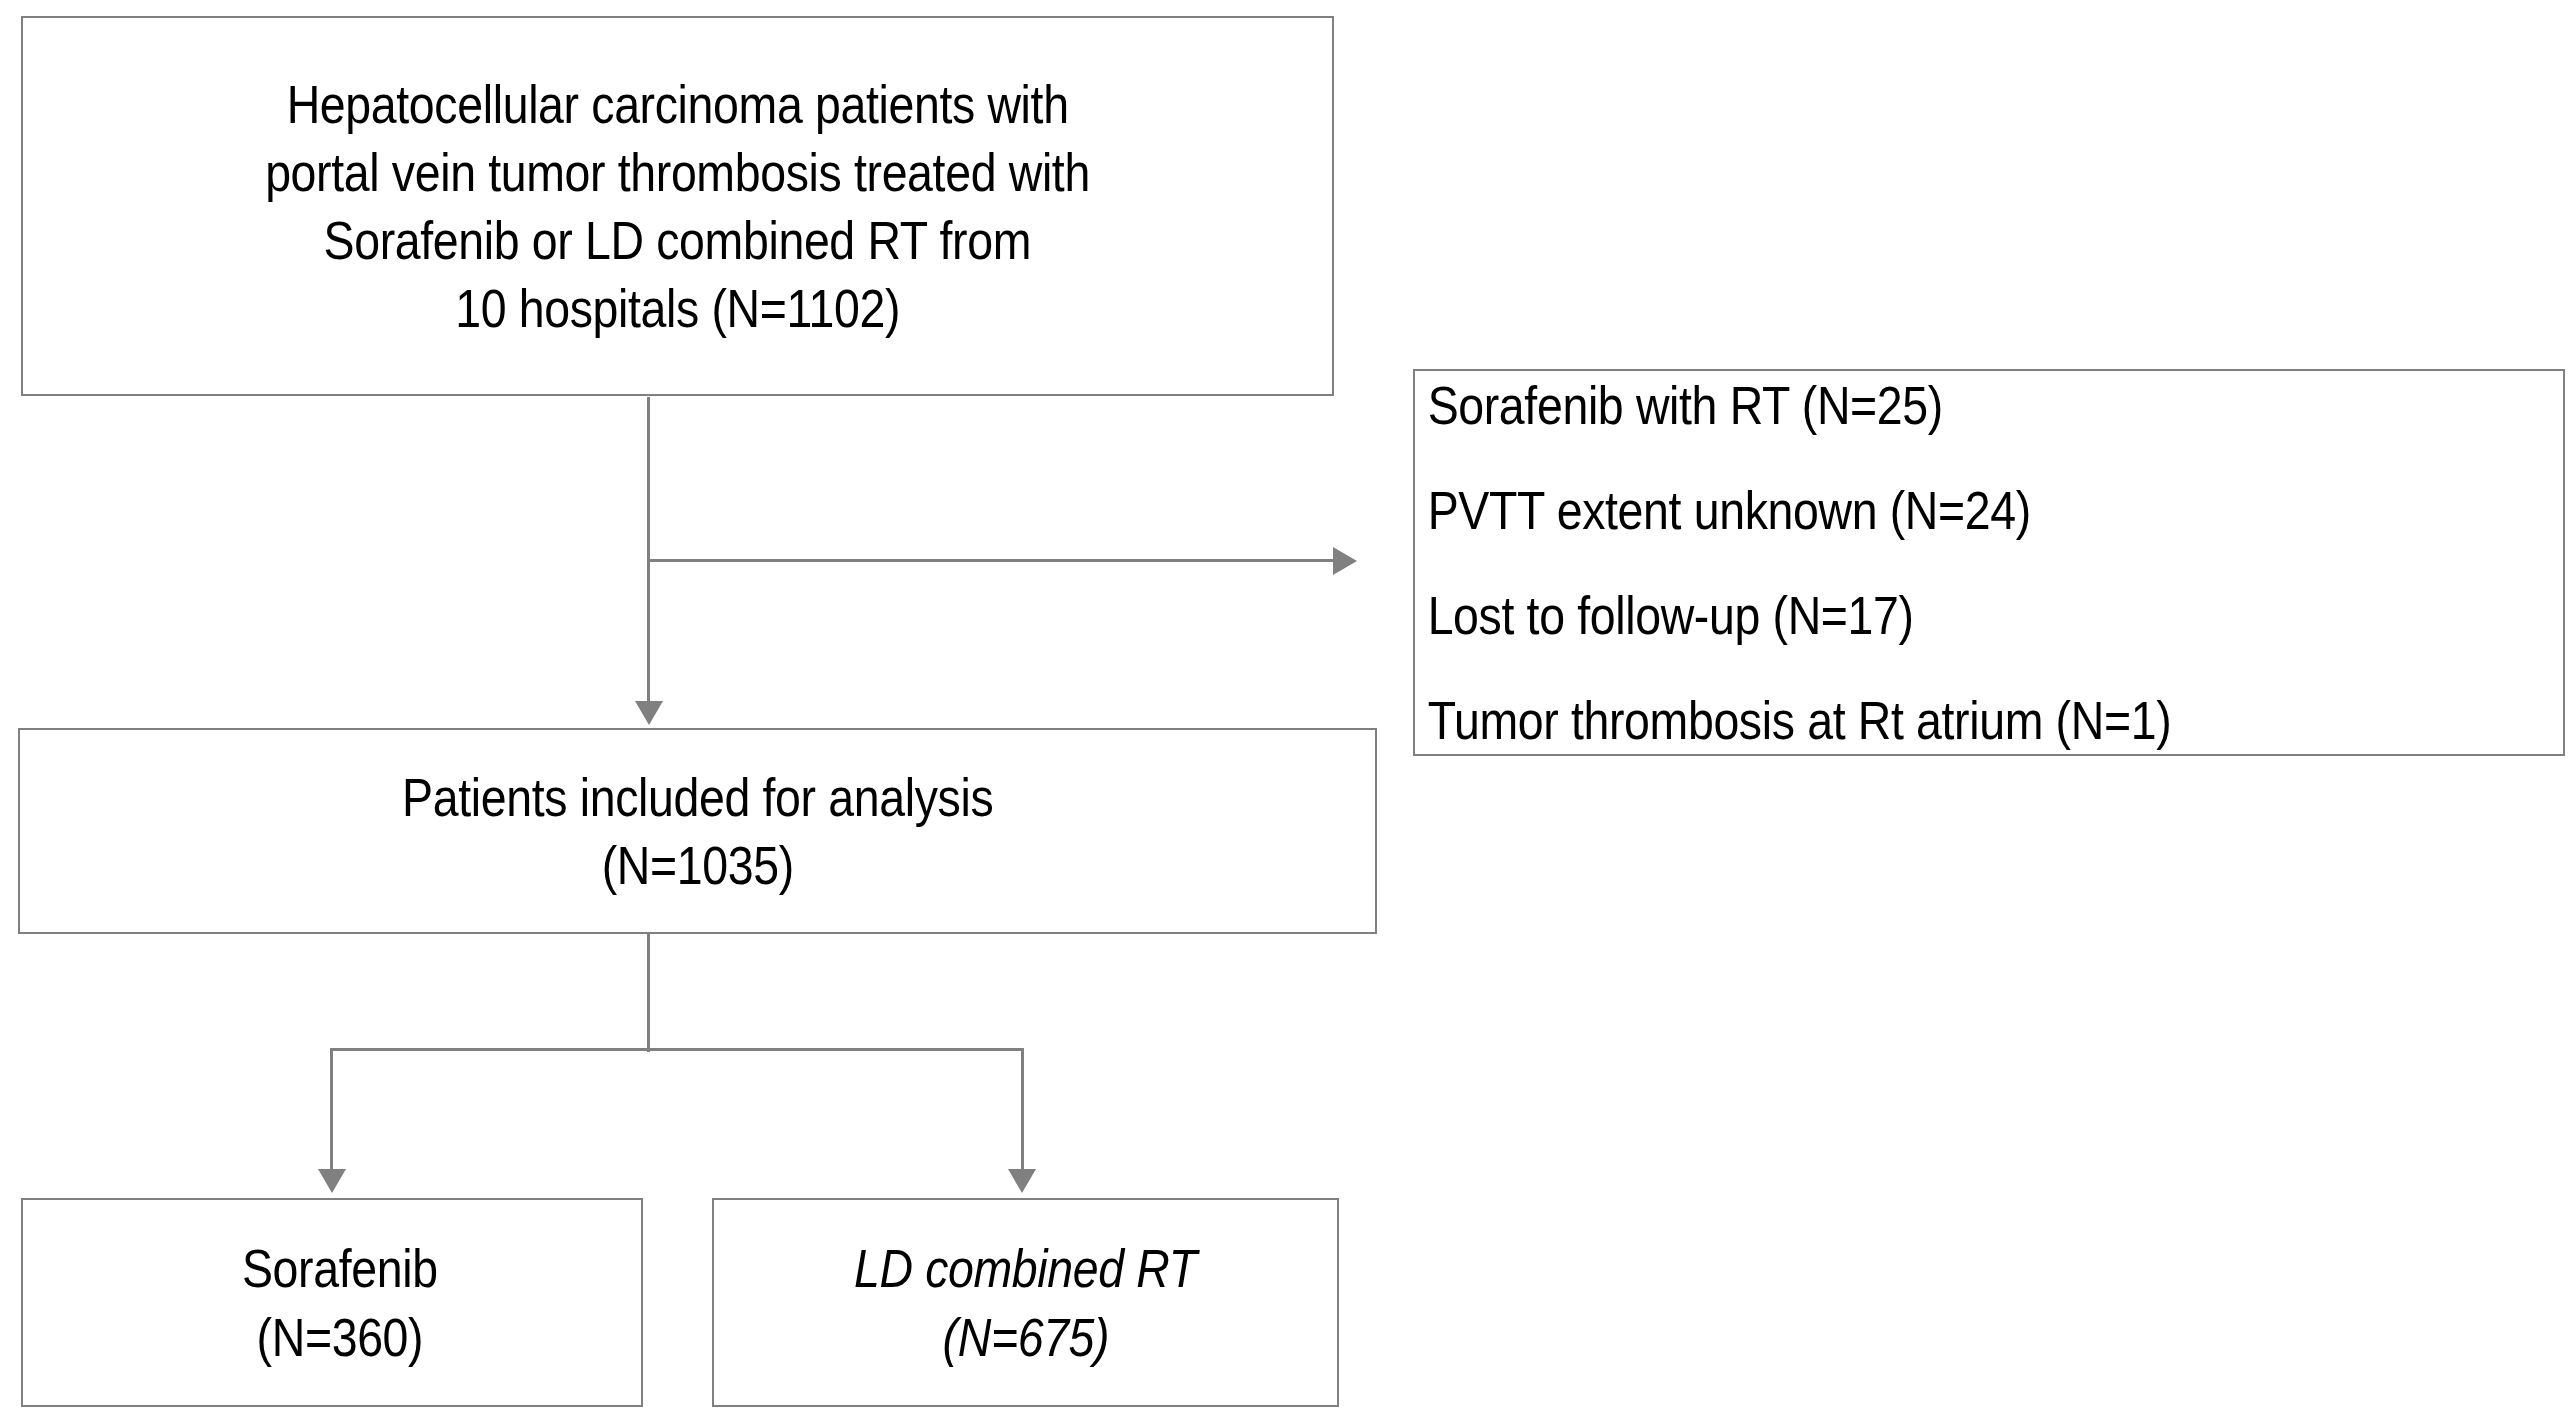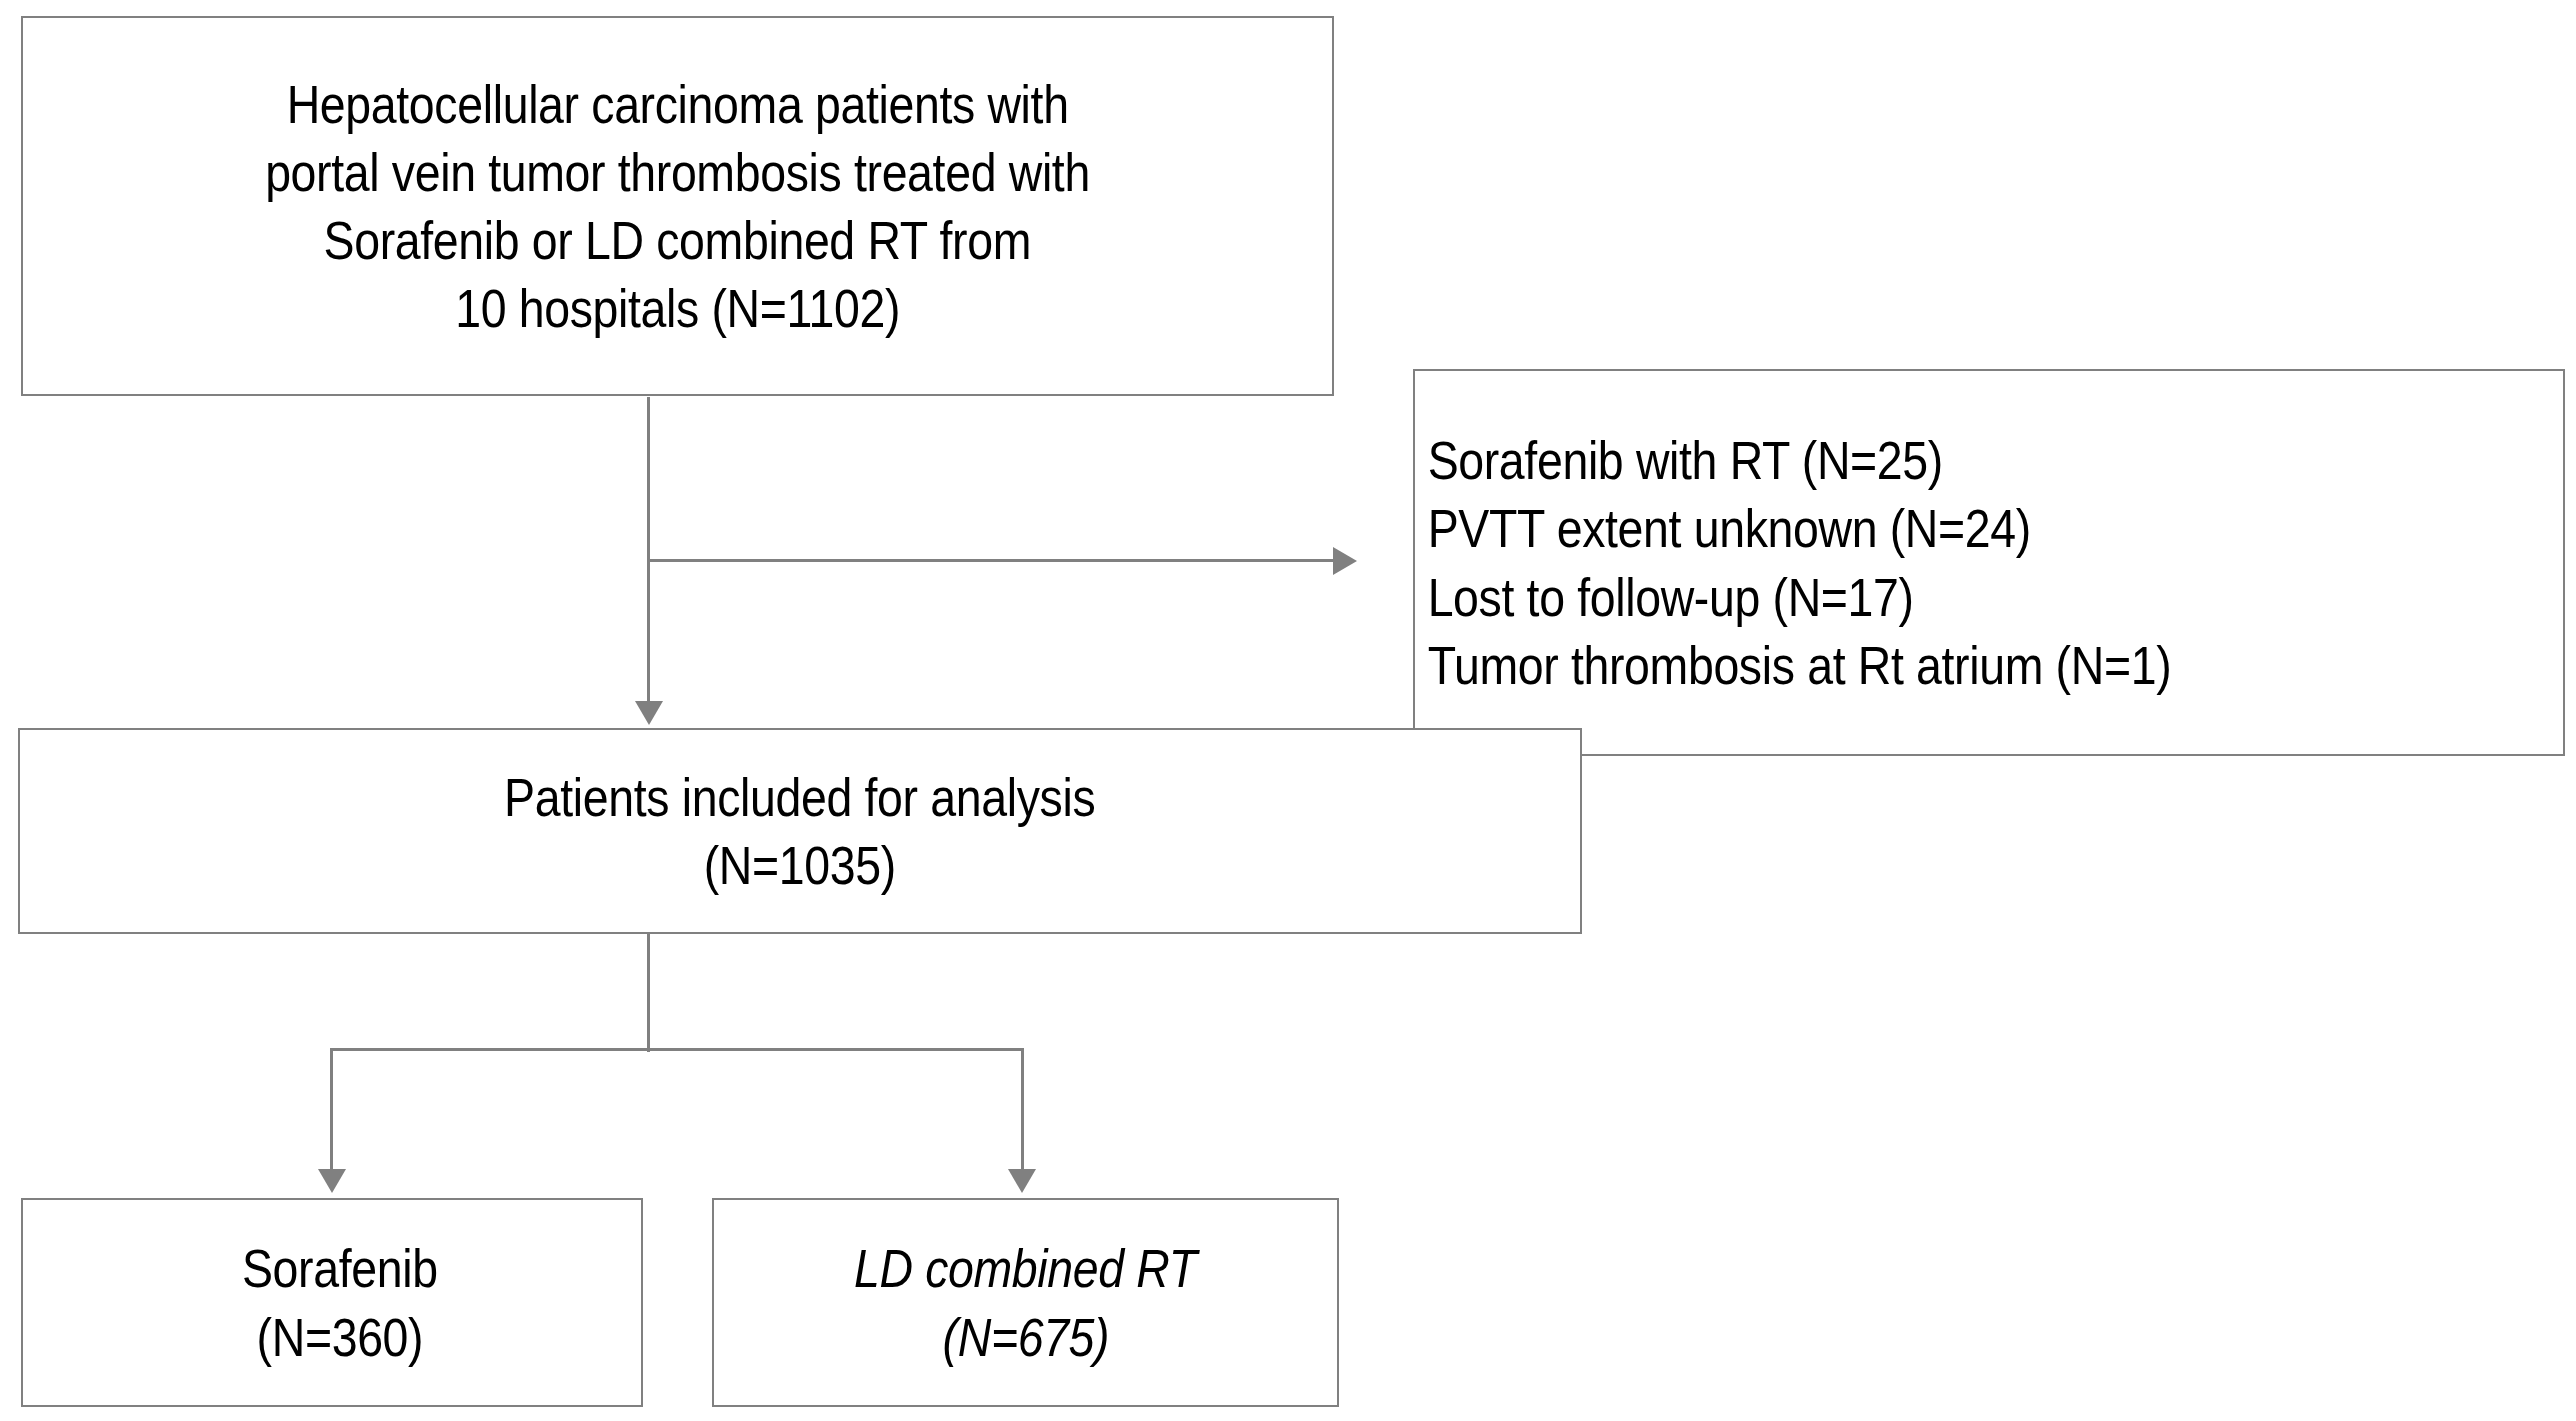--- a/index.html
+++ b/index.html
@@ -68,22 +68,22 @@
     position: absolute;
     width: 0;
     height: 0;
     border-top: 14px solid transparent;
     border-bottom: 14px solid transparent;
     border-left: 24.5px solid #808080;
   }
 
   
   #box-source   { left: 21px;   top: 16.3px;   width: 1313px; height: 380px; }
-  #box-excluded { left: 1413px; top: 369px;  width: 1152px; height: 387px; }
-  #box-included { left: 18px;   top: 728px;  width: 1564px; height: 206px; }
+  #box-excluded { left: 1413px; top: 369px;  width: 1152px; height: 387px; justify-content: space-between; }
+  #box-included { left: 18px;   top: 728px;  width: 1359px; height: 206px; }
   #box-arm-left { left: 21px;   top: 1198px; width: 622px;  height: 209px; padding-left: 16px; }
   #box-arm-right{ left: 712px;  top: 1198px; width: 627px;  height: 209px; font-style: italic; }
 
   
   #conn-trunk-top   { left: 647px; top: 397px;  height: 307px; }
   #conn-trunk-arrow { left: 635px; top: 701px; }
   #conn-excl-h      { left: 649px; top: 559px;  width: 686px; }
   #conn-excl-arrow  { left: 1333px; top: 547px; }
   #conn-split-stem  { left: 647px; top: 934px; height: 118px; }
   #conn-split-bar   { left: 330px; top: 1048px; width: 694px; }

